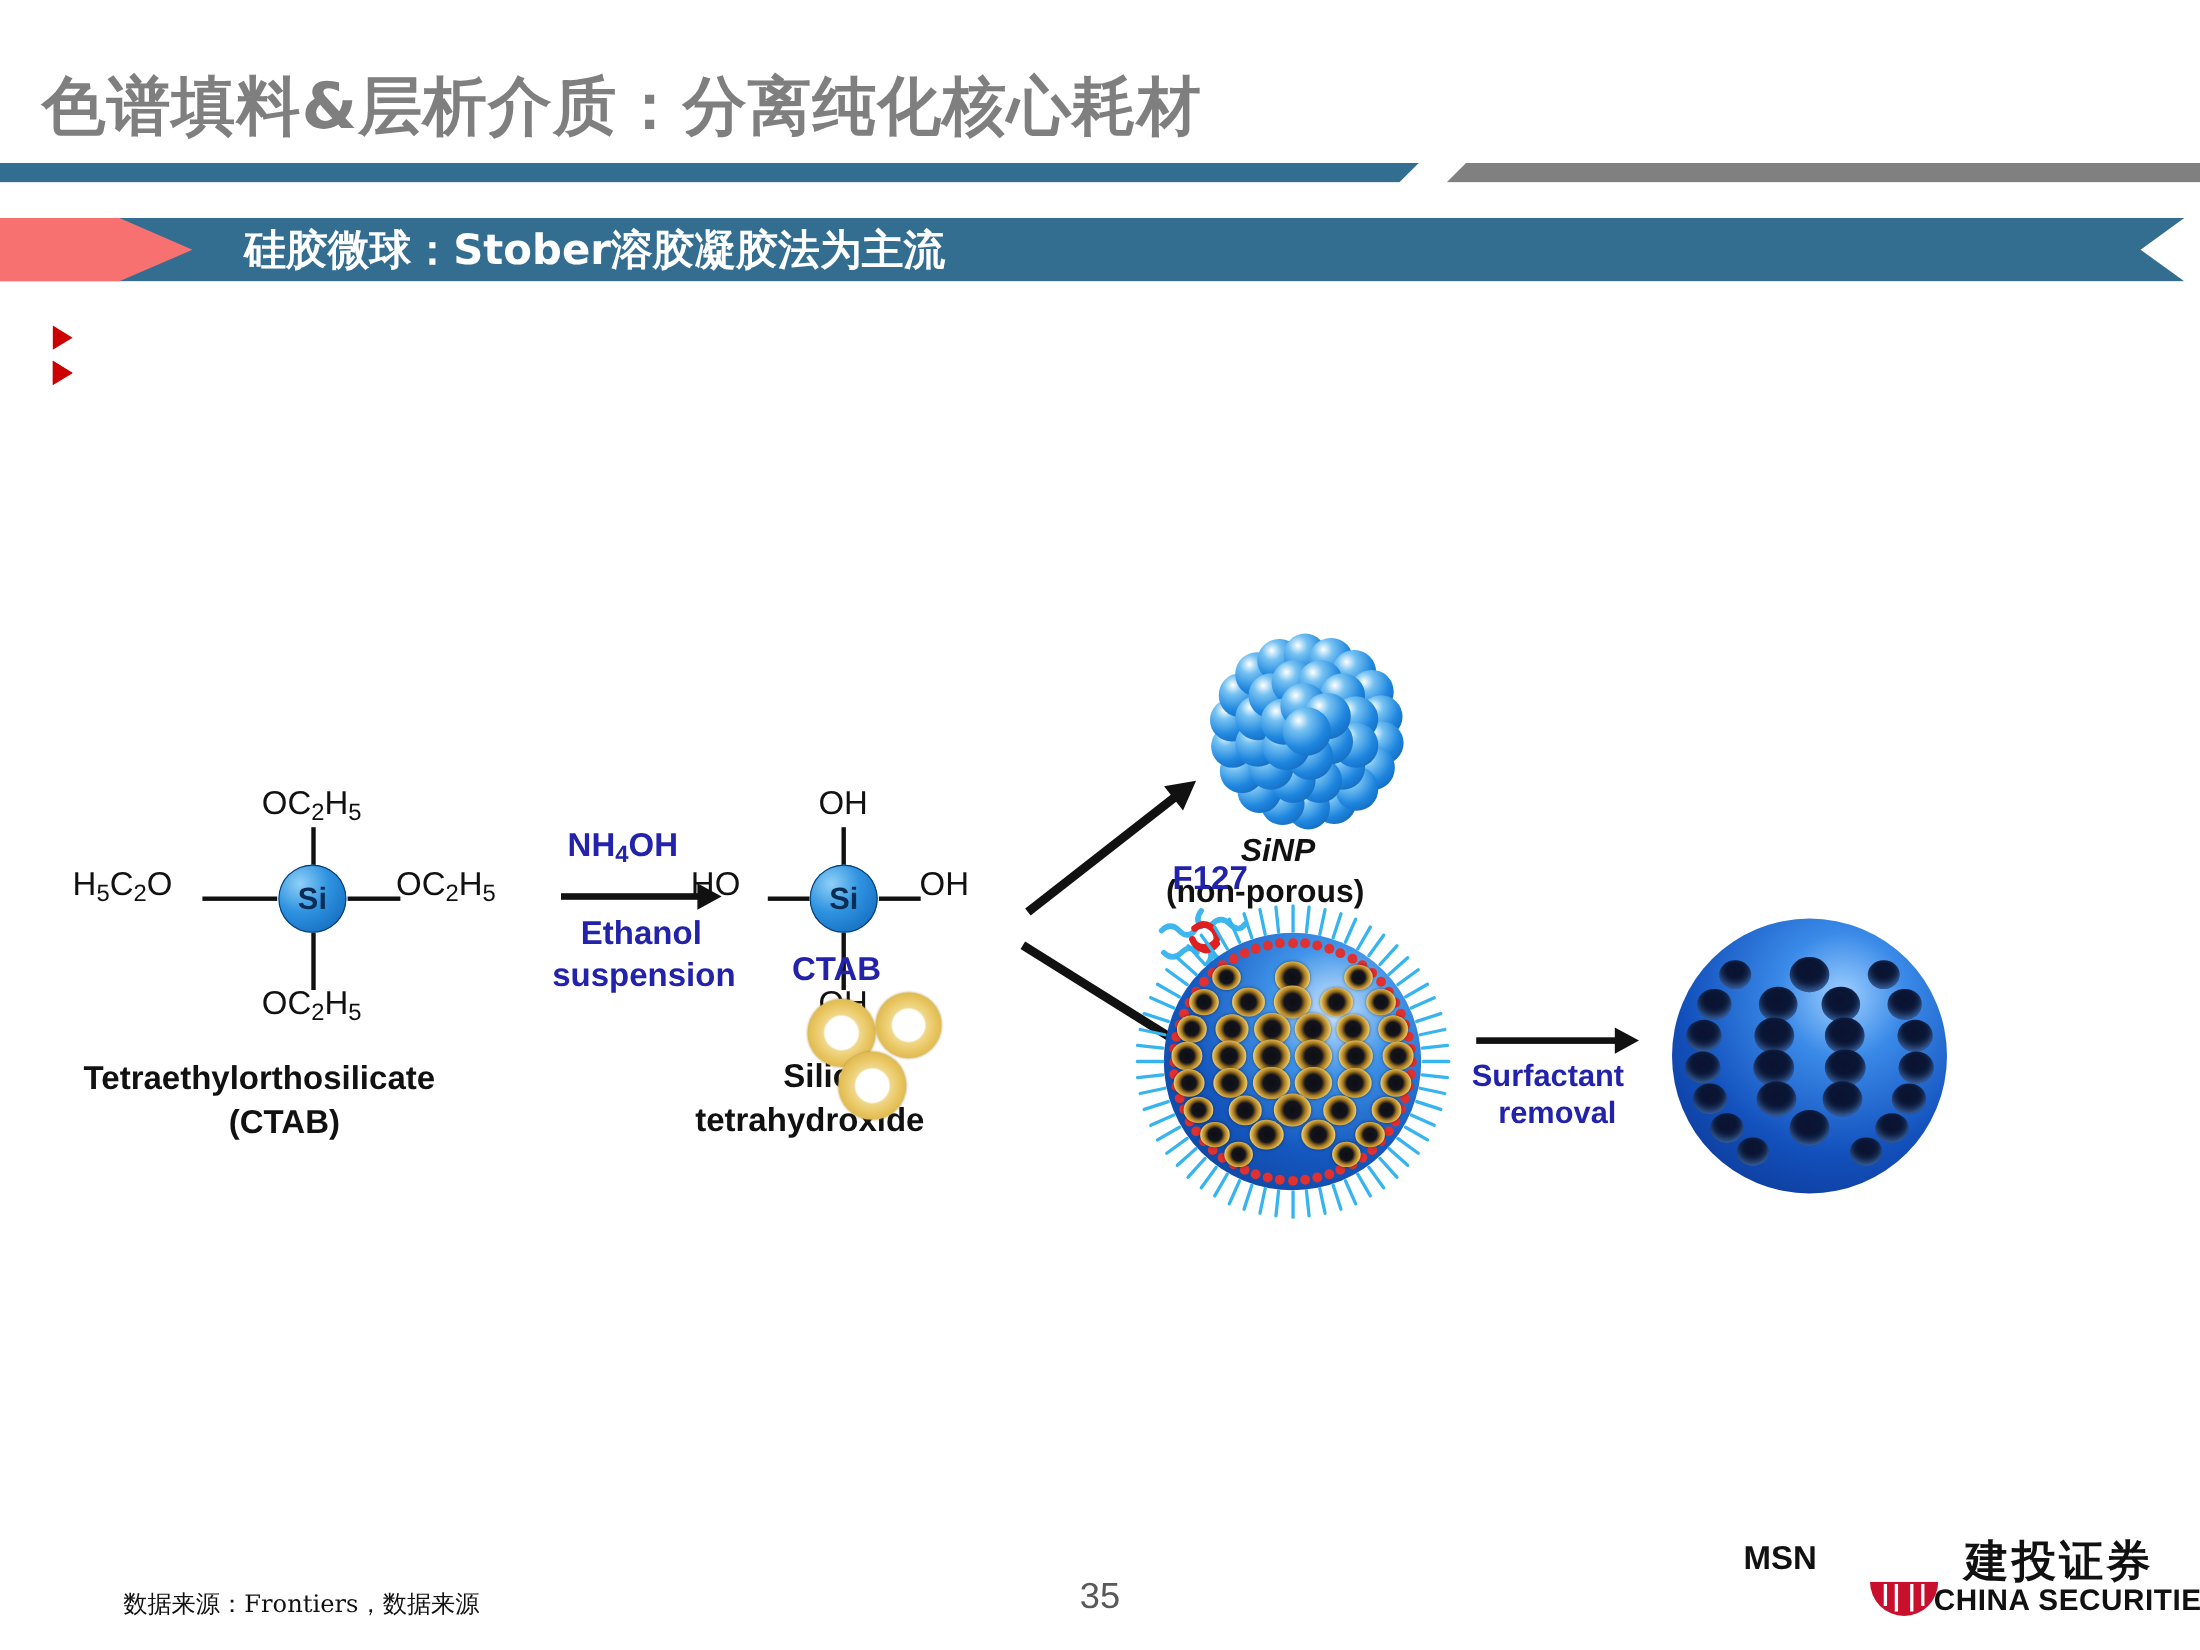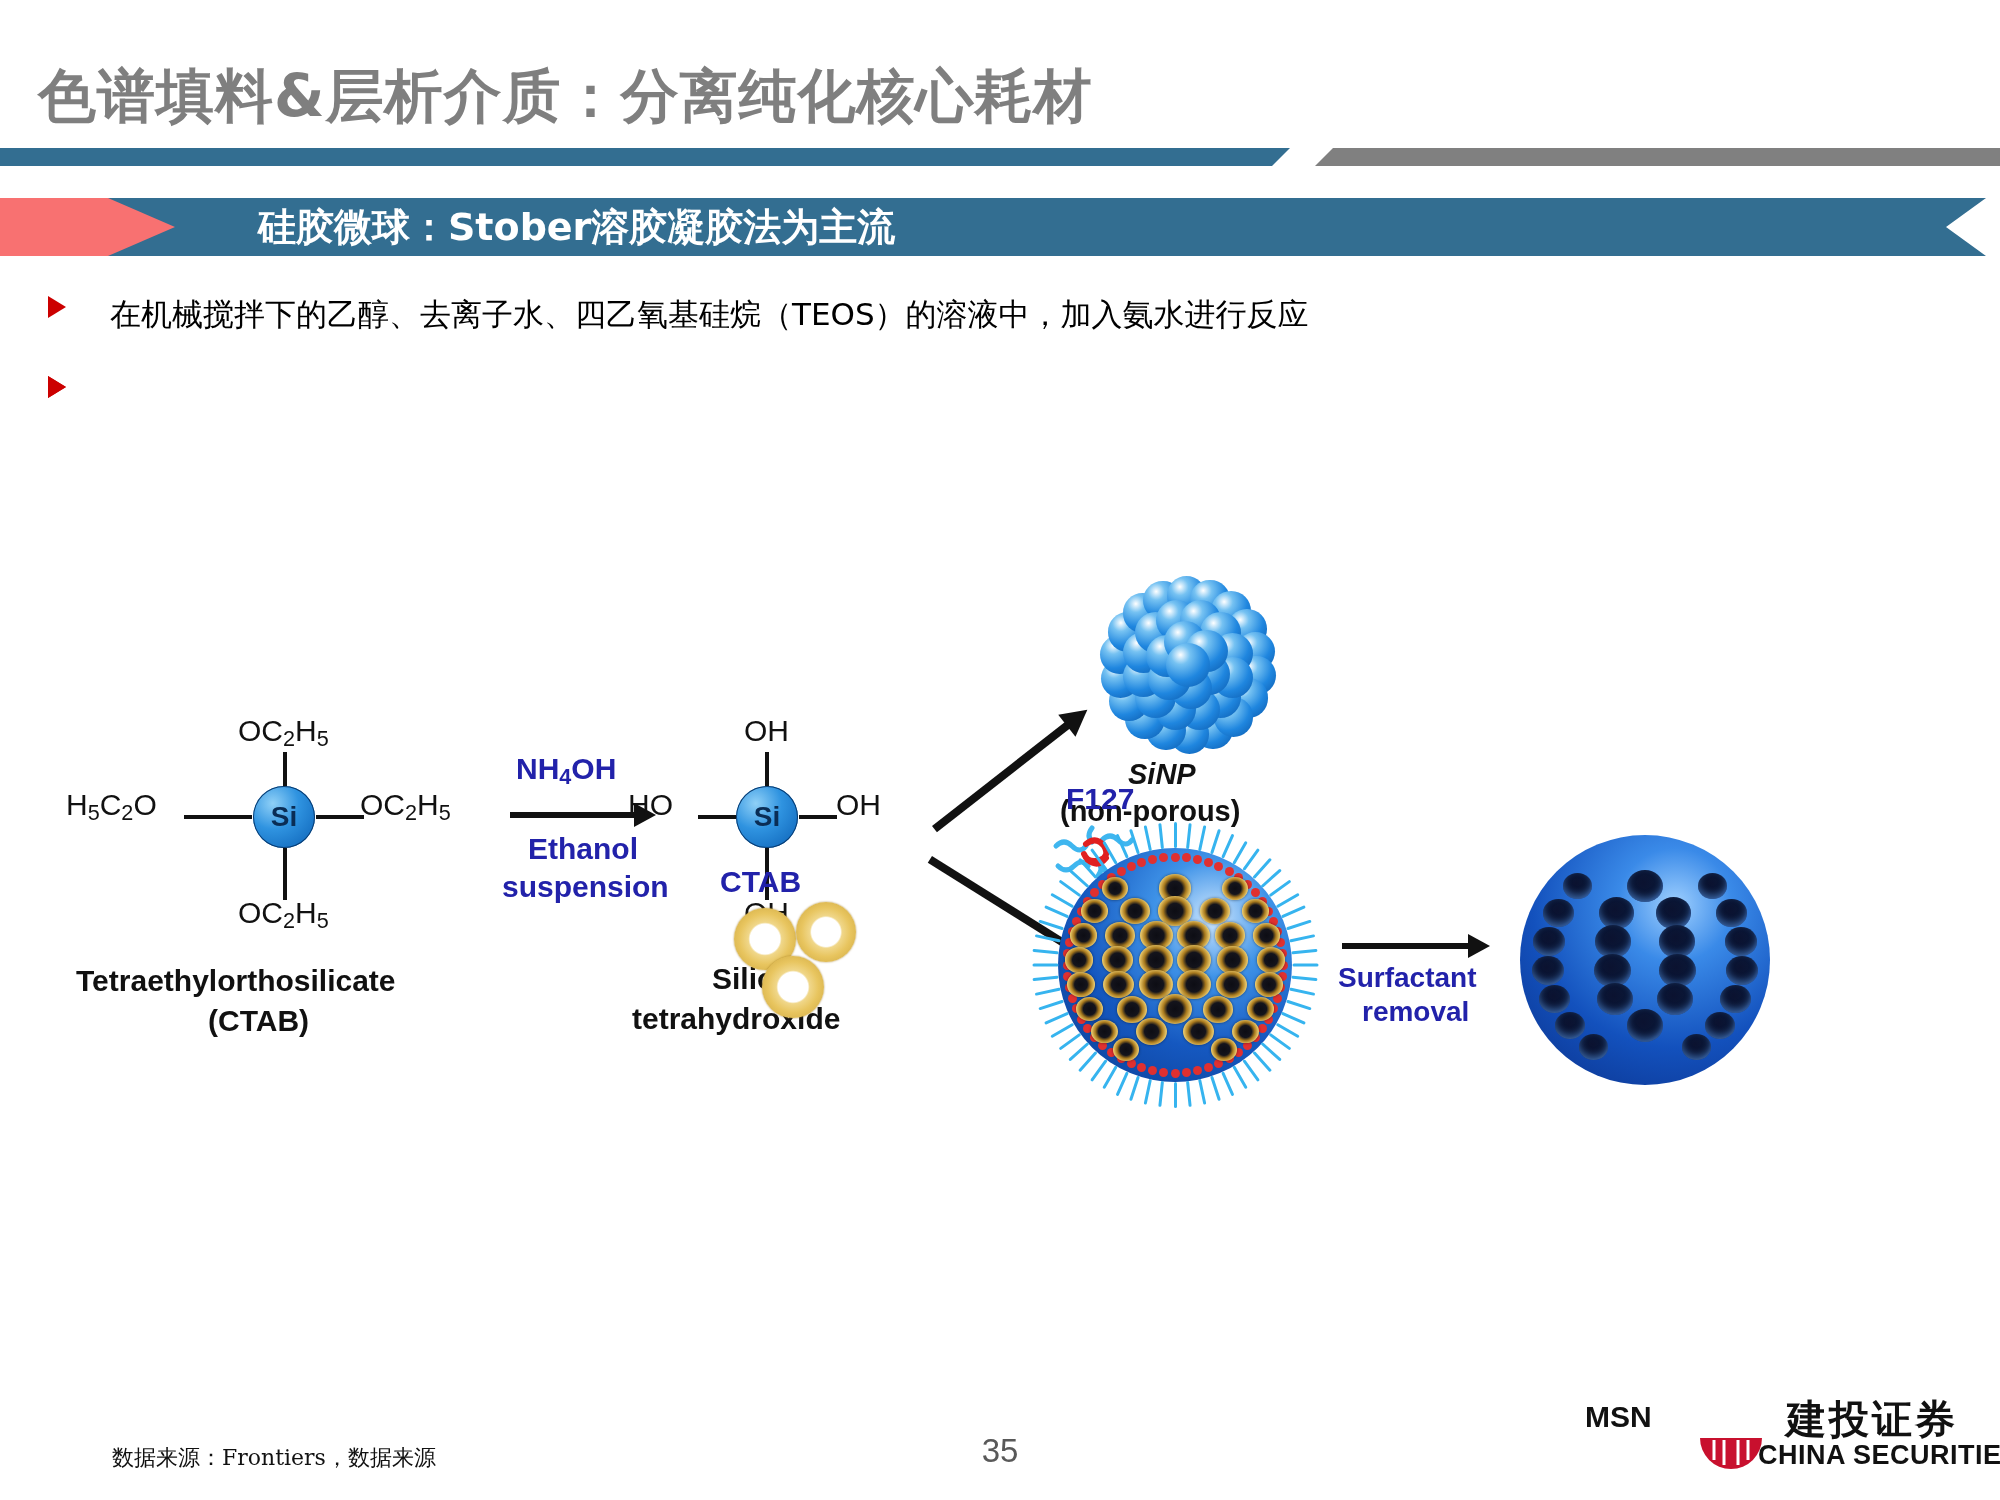--- a/index.html
+++ b/index.html
@@ -45,21 +45,20 @@
   .banner-red{
     position:absolute; left:0; top:0; width:175px; height:100%;
     background:#f87171;
     -webkit-clip-path:polygon(0 0, 108px 0, 175px 50%, 108px 100%, 0 100%);
     clip-path:polygon(0 0, 108px 0, 175px 50%, 108px 100%, 0 100%);
   }
   .banner-text{
     position:absolute; left:222px; top:0; height:58px; line-height:58px;
     font-size:38px; font-weight:bold; color:#ffffff; white-space:nowrap;
     font-family:"DejaVu Sans","Liberation Sans",sans-serif;
-    margin-left:36px;
   }
 
   
   .bullets{ position:absolute; left:38px; top:290px; width:1940px; }
   .bullet{ position:relative; padding-left:72px; margin-bottom:32px; }
   .bullet-mark{
     position:absolute; left:10px; top:6px;
     width:0; height:0;
     border-left:18px solid #cc0000;
     border-top:11px solid transparent;
@@ -202,21 +201,20 @@
 
 <div class="banner">
   <div class="banner-blue"></div>
   <div class="banner-red"></div>
   <div class="banner-text">硅胶微球：Stober溶胶凝胶法为主流</div>
 </div>
 
 <div class="bullets">
   <div class="bullet">
     <span class="bullet-mark"></span>
-    <span class="bullet-text">在机械搅拌下的乙醇、去离子水、四乙氧基硅烷（TEOS）的溶液中，加入氨水进行反应</span>
   </div>
   <div class="bullet">
     <span class="bullet-mark"></span>
   </div>
   <div class="bullet">
     <span class="bullet-mark"></span>
   </div>
 </div>
 
 <div class="diagram">

